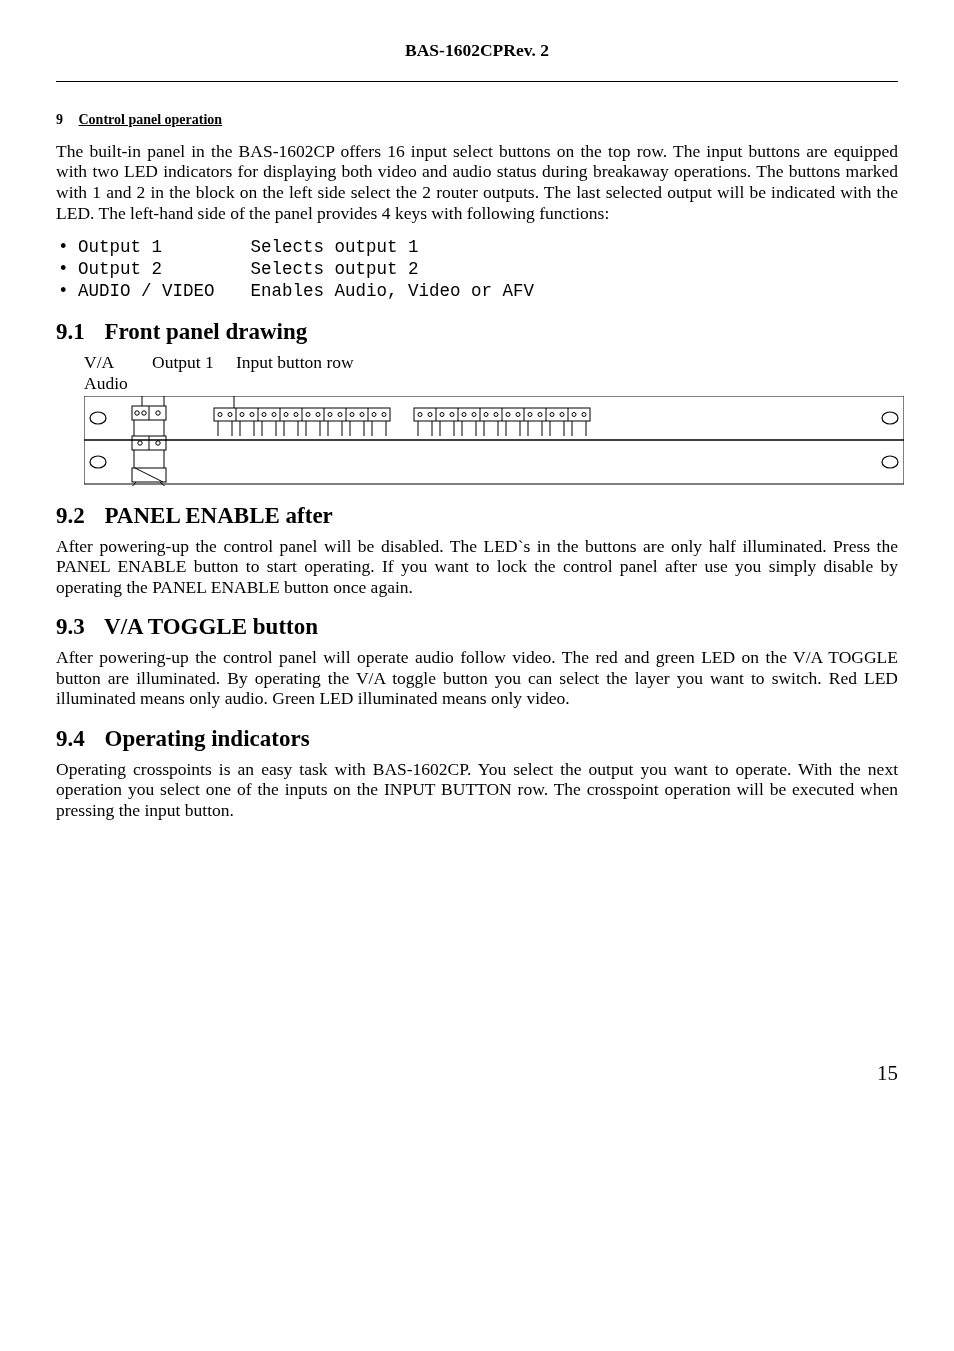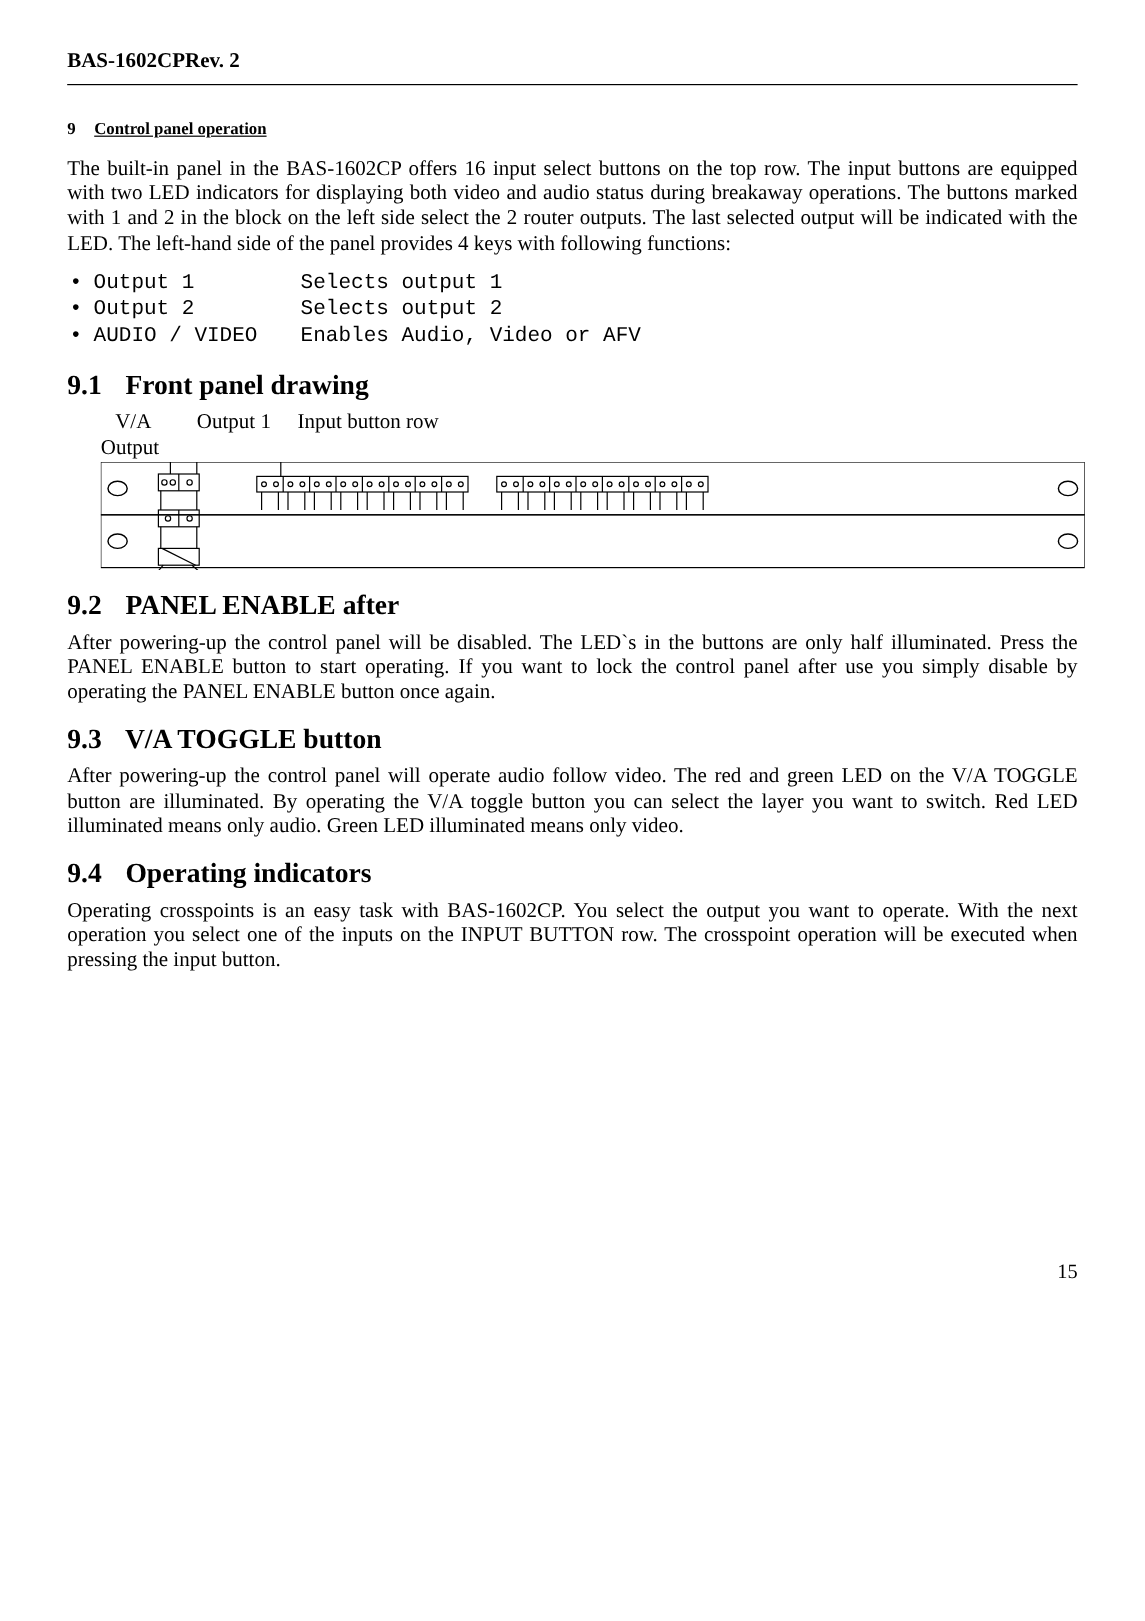--- a/index.html
+++ b/index.html
@@ -6,24 +6,24 @@
     font-family: "Times New Roman", Times, serif;
     margin: 0;
     padding: 40px 56px 40px 56px;
     color: #000;
     font-size: 17.5px;
     line-height: 1.2;
     background: #fff;
   }
   .header-row {
     display: flex;
-    justify-content: flex-start;
+    justify-content: center;
     font-weight: bold;
     border-bottom: 1.5px solid #000;
-    padding-bottom: 9px;
+    padding-bottom: 20px;
     margin-bottom: 30px;
   }
   h2.section-title {
     font-size: 14px;
     margin: 20px 0 12px 0;
     font-weight: bold;
   }
   .num { margin-right: 12px; }
   .underln { text-decoration: underline; }
   p.body-text {
@@ -52,38 +52,37 @@
   h3.subsec {
     font-size: 23px;
     font-weight: bold;
     margin: 16px 0 6px 0;
   }
   .sub-num { margin-right: 14px; }
   .figure-wrap { margin: 6px 0 6px 28px; }
   .fig-labels-top {
     display: flex;
     gap: 10px;
-    margin-left: 12px;
     margin-bottom: 0px;
     align-items: flex-end;
   }
   .lbl-va { width: 58px; }
   .lbl-o1 { width: 74px; }
   .lbl-ibr { }
   .toggle-line { margin-left: 0; margin-bottom: 2px; }
   .panel-svg { display: block; }
   .fig-labels-bottom {
     margin-left: 8px;
     margin-top: 0px;
   }
   .fig-labels-bottom .row1 span:first-child { margin-right: 12px; }
   .page-num {
     text-align: right;
     margin-top: 240px;
-    font-size: 17px;
+    font-size: 21px;
   }
 </style>
 </head>
 <body>
 
 <div class="header-row">
   <span>BAS-1602CP</span>
   <span>Rev. 2</span>
 </div>
 
@@ -114,21 +113,21 @@
   <span>Front panel drawing</span>
 </h3>
 
 <div class="figure-wrap">
   <div class="fig-labels-top">
     <span class="lbl-va">V/A</span>
     <span class="lbl-o1">Output 1</span>
     <span class="lbl-ibr">Input button row</span>
   </div>
   <div class="toggle-line">
-    <span style="margin-left:0;">Output</span>
+    <span style="margin-left:0;">Audio</span>
   </div>
 
   <svg class="panel-svg" width="820" height="90" viewBox="0 0 820 90">
 
     <rect x="0" y="0" width="820" height="44" fill="none" stroke="#000" stroke-width="1"></rect>
     <rect x="0" y="44" width="820" height="44" fill="none" stroke="#000" stroke-width="1"></rect>
 
     <ellipse cx="14" cy="22" rx="8" ry="6" fill="none" stroke="#000" stroke-width="1.2"></ellipse>
     <ellipse cx="14" cy="66" rx="8" ry="6" fill="none" stroke="#000" stroke-width="1.2"></ellipse>
     <ellipse cx="806" cy="22" rx="8" ry="6" fill="none" stroke="#000" stroke-width="1.2"></ellipse>

